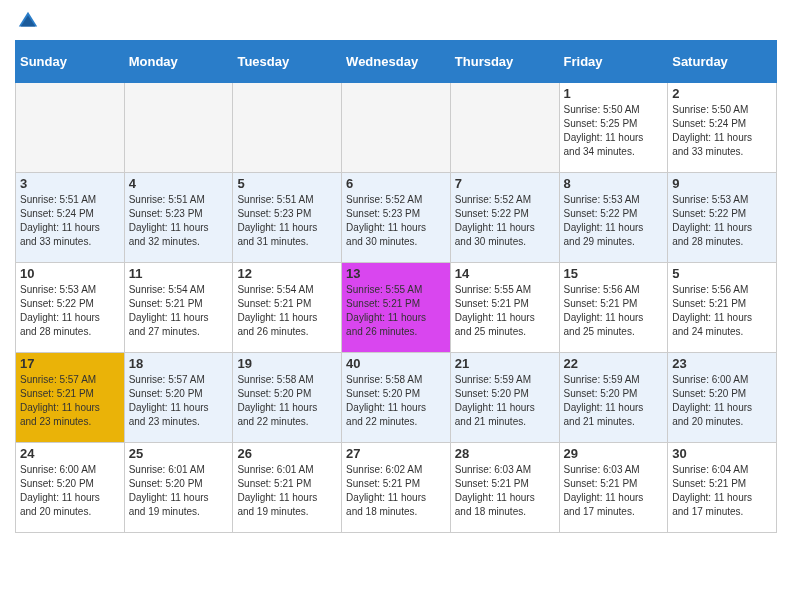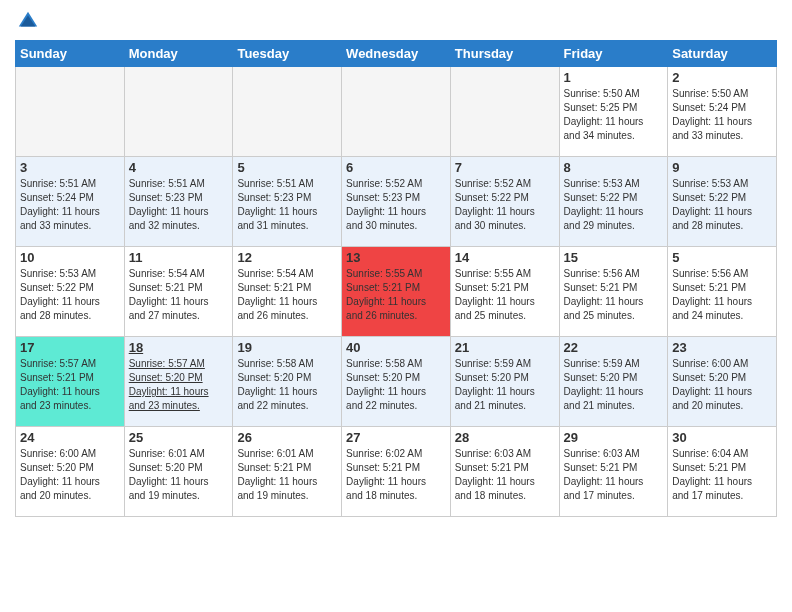--- a/index.html
+++ b/index.html
@@ -60,21 +60,21 @@
     .calendar {
       width: 100%;
       border-collapse: collapse;
       table-layout: fixed;
     }
     .calendar th {
       background: #2a7dc9;
       color: #fff;
       font-size: 13px;
       font-weight: bold;
-      padding: 5px 4px;
+      padding: 13px 4px;
       text-align: left;
       border: 1px solid #2a7dc9;
     }
     .calendar td {
       border: 1px solid #ccc;
       vertical-align: top;
       padding: 3px 4px;
       height: 90px;
       font-size: 11px;
       color: #333;
@@ -224,21 +224,21 @@
 Daylight: 11 hours
 and 27 minutes.</div>
           </td>
           <td style="background: rgb(255, 255, 255);">
             <span class="day-num">12</span>
             <div class="day-info" style="white-space: pre-line;">Sunrise: 5:54 AM
 Sunset: 5:21 PM
 Daylight: 11 hours
 and 26 minutes.</div>
           </td>
-          <td style="background: #ef4444;">
+          <td style="background: #d946ef;">
             <span class="day-num">13</span>
             <div class="day-info" style="white-space: pre-line;">Sunrise: 5:55 AM
 Sunset: 5:21 PM
 Daylight: 11 hours
 and 26 minutes.</div>
           </td>
           <td style="background: rgb(255, 255, 255);">
             <span class="day-num">14</span>
             <div class="day-info" style="white-space: pre-line;">Sunrise: 5:55 AM
 Sunset: 5:21 PM
@@ -254,28 +254,28 @@
           </td>
           <td style="background: rgb(255, 255, 255);">
             <span class="day-num">5</span>
             <div class="day-info" style="white-space: pre-line;">Sunrise: 5:56 AM
 Sunset: 5:21 PM
 Daylight: 11 hours
 and 24 minutes.</div>
           </td>
         </tr>
         <tr>
-          <td style="background: #5eead4;">
+          <td style="background: #eab308;">
             <span class="day-num">17</span>
             <div class="day-info" style="white-space: pre-line;">Sunrise: 5:57 AM
 Sunset: 5:21 PM
 Daylight: 11 hours
 and 23 minutes.</div>
           </td>
-          <td style="background: rgb(234, 242, 251); text-decoration: underline;">
+          <td style="background: rgb(234, 242, 251);">
             <span class="day-num">18</span>
             <div class="day-info" style="white-space: pre-line;">Sunrise: 5:57 AM
 Sunset: 5:20 PM
 Daylight: 11 hours
 and 23 minutes.</div>
           </td>
           <td style="background: rgb(234, 242, 251);">
             <span class="day-num">19</span>
             <div class="day-info" style="white-space: pre-line;">Sunrise: 5:58 AM
 Sunset: 5:20 PM

